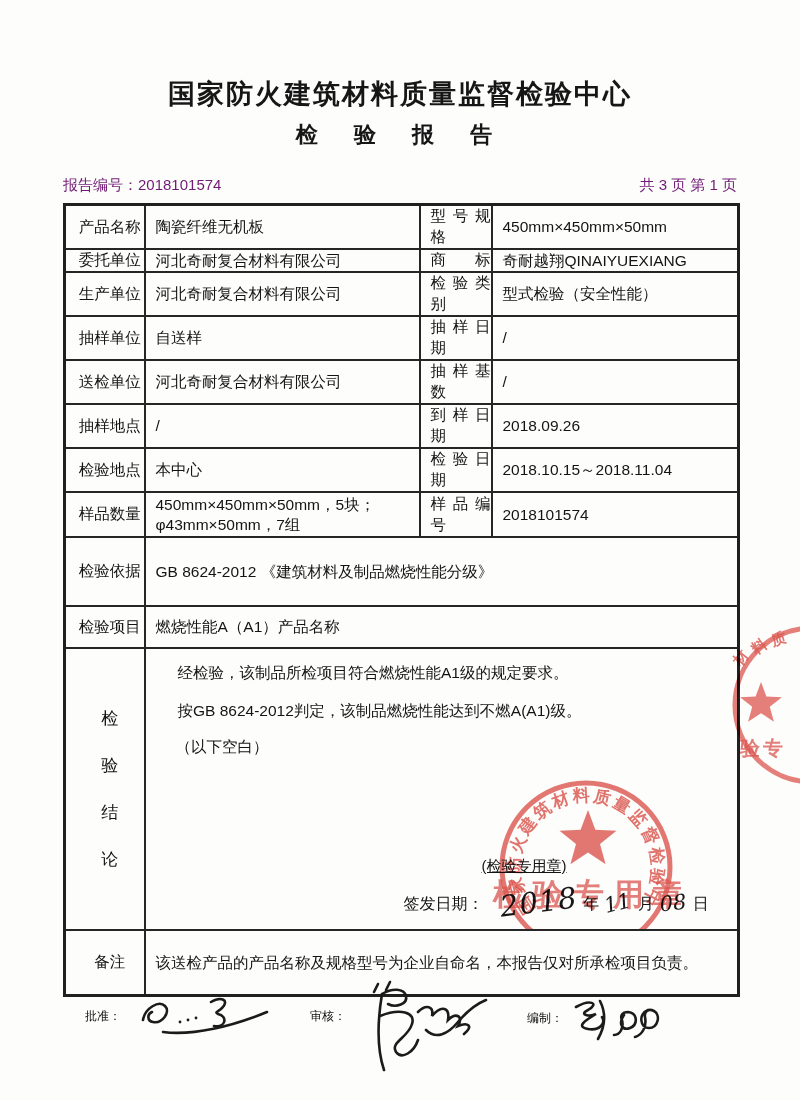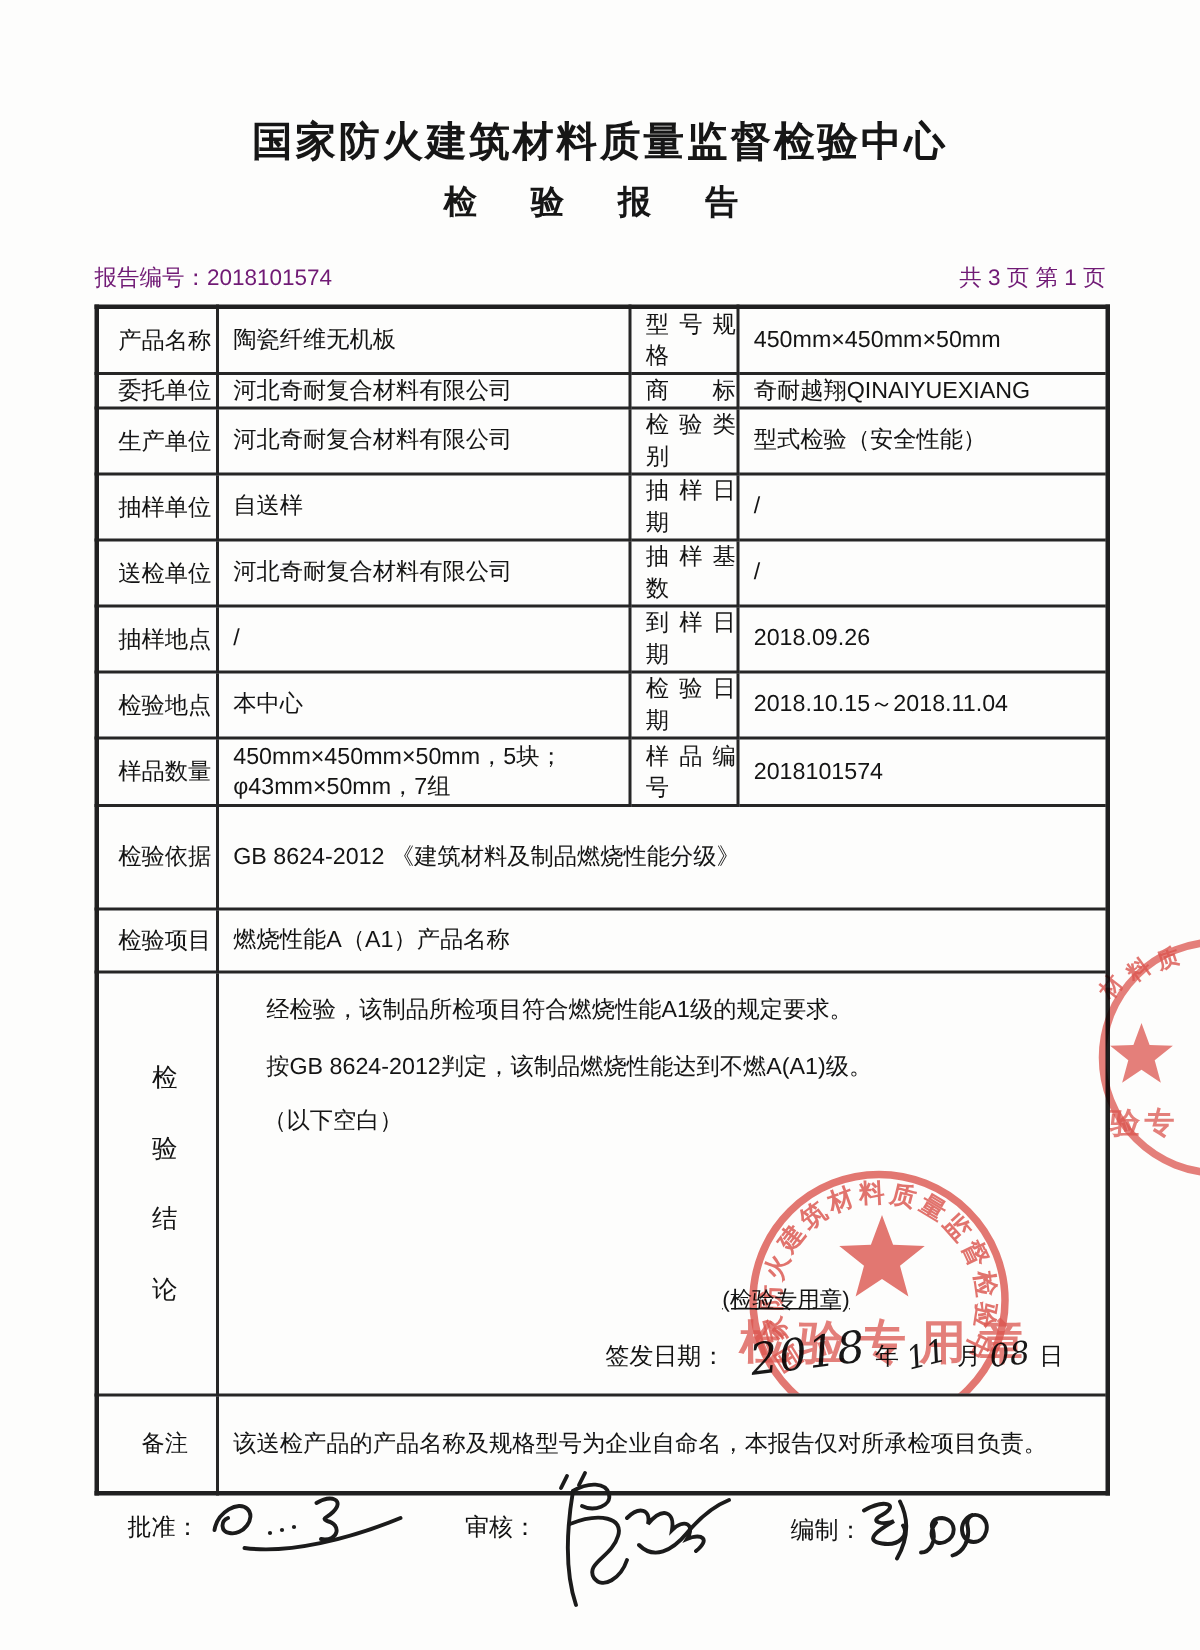--- a/index.html
+++ b/index.html
@@ -41,21 +41,21 @@
   .seal-note{position:absolute;left:336px;top:208px;font-size:15px;text-decoration:underline;}
   .sign-date{position:absolute;left:258px;top:234px;height:36px;display:flex;align-items:flex-end;gap:6px;}
   .sign-date .lbl{font-size:16px;padding-bottom:4px;margin-right:10px;}
   .hand{font-family:"DejaVu Serif","Liberation Serif",serif;font-style:italic;color:#181818;}
   .hand-year{font-size:29px;transform:rotate(-7deg);letter-spacing:1px;line-height:1;padding-bottom:2px;}
   .hand-month{font-size:21px;transform:rotate(-14deg);line-height:1;padding-bottom:5px;}
   .hand-day{font-size:21px;transform:rotate(-6deg);line-height:1;padding-bottom:5px;}
   .date-char{font-size:16px;padding-bottom:4px;}
   .stamp{position:absolute;left:345px;top:123px;mix-blend-mode:multiply;}
   .edge-stamp{position:absolute;left:728px;top:615px;mix-blend-mode:multiply;}
-  .footer-label{position:absolute;font-size:16px;color:#111;}
+  .footer-label{position:absolute;font-size:12px;color:#111;}
   .sig{position:absolute;}
   .sig path{fill:none;stroke:#1b1b1b;stroke-width:2.6;stroke-linecap:round;}
 </style>
 </head>
 <body>
 
 <div class="page">
 
   <div class="org-title">国家防火建筑材料质量监督检验中心</div>
   <div class="report-title">检 验 报 告</div>

